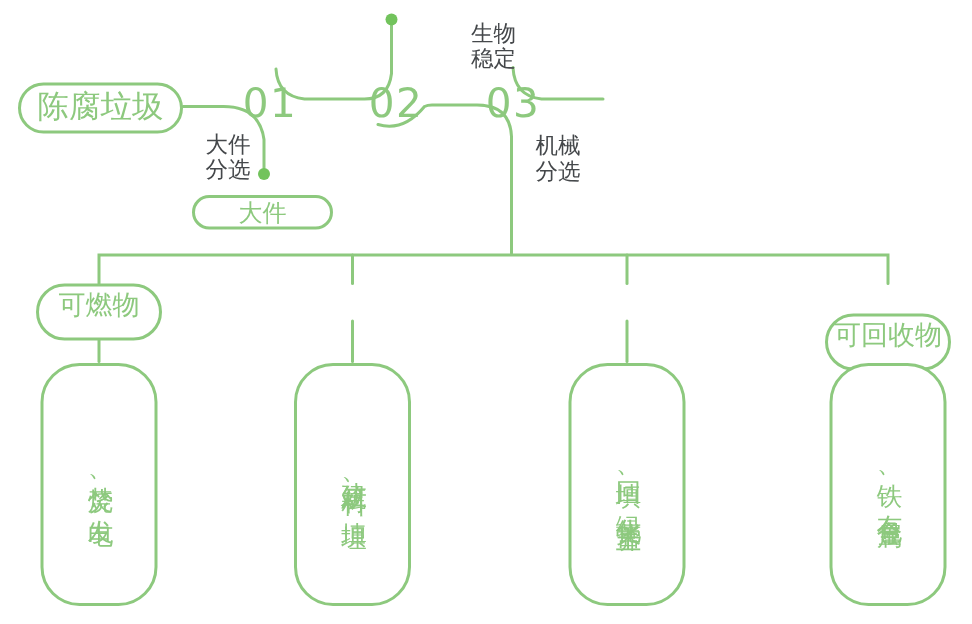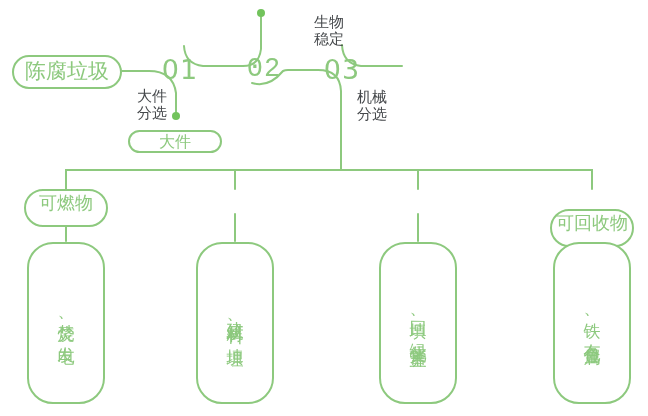--- a/index.html
+++ b/index.html
@@ -44,21 +44,21 @@
     position: absolute;
     top: 56px;
     width: 48px;
     text-align: center;
     color: var(--green);
     font-size: 27px;
     line-height: 1;
     letter-spacing: 1px;
   }
   .num-1 { left: 156px; }
-  .num-2 { left: 240px; font-family: Liberation Mono, monospace; }
+  .num-2 { left: 240px; }
   .num-3 { left: 318px; }
 
   .dlabel {
     position: absolute;
     color: var(--text_dark);
     font-size: 15px;
     line-height: 17px;
     white-space: nowrap;
   }
   .lbl-bio   { left: 272px; top: 14px; margin-left: 42px; }

